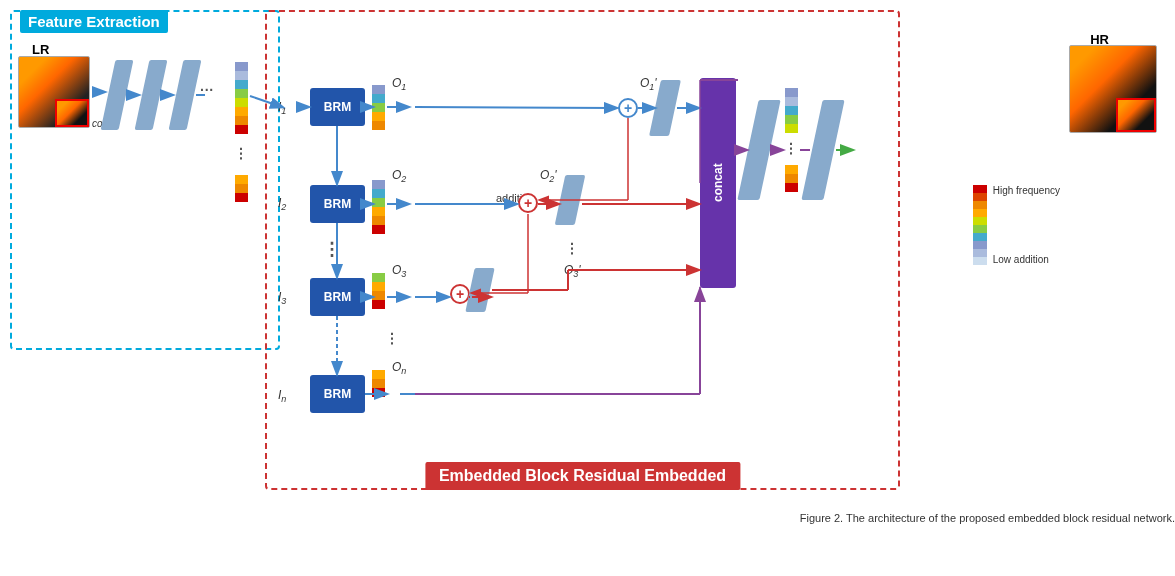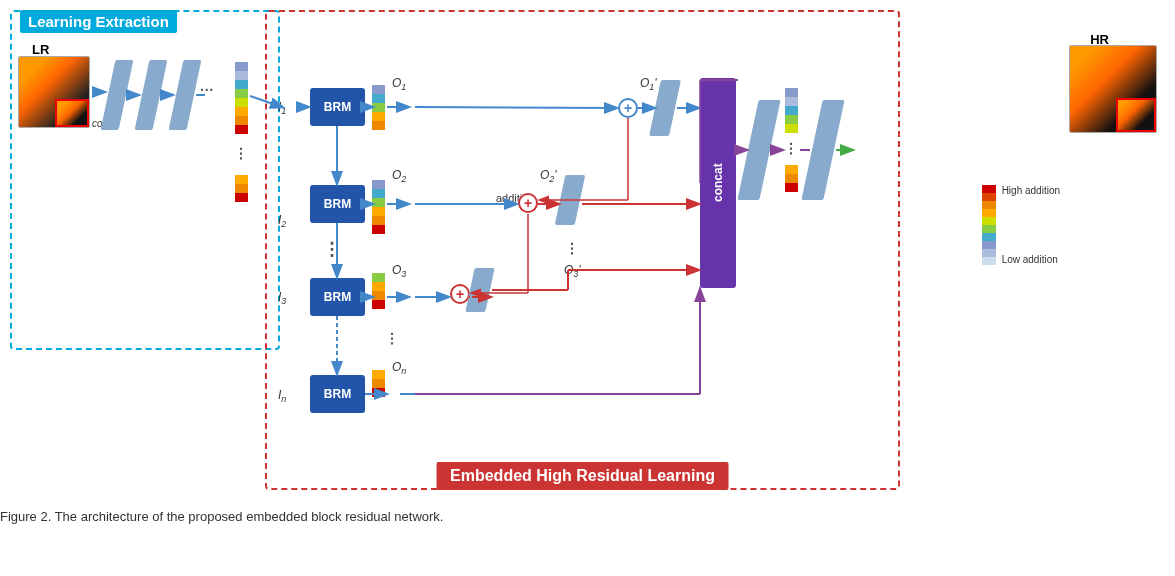--- a/index.html
+++ b/index.html
@@ -165,22 +165,22 @@
       flex-direction: column;
       gap: 2px;
     }
 
     
     .figure-caption {
       position: absolute;
       bottom: 8px;
       left: 0;
       right: 0;
-      text-align: left;
-      font-size: 13px;
+      text-align: right;
+      font-size: 11px;
       color: #333;
     }
 
     
     .dots-label {
       position: absolute;
       font-size: 18px;
       font-weight: bold;
       color: #555;
     }
@@ -202,25 +202,25 @@
       font-size: 10px;
       color: #333;
     }
   </style>
 </head>
 <body>
 
 <div class="diagram-container">
 
   <div class="feature-extraction-box">
-    <div class="feature-extraction-label">Learning Extraction</div>
+    <div class="feature-extraction-label">Feature Extraction</div>
   </div>
 
   <div class="ebrl-box">
-    <div class="ebrl-label">Embedded High Residual Learning</div>
+    <div class="ebrl-label">Embedded Block Residual Embedded</div>
   </div>
 
 
   <div class="lr-label" style="position:absolute;left:32px;top:42px;font-size:13px;font-weight:bold;">LR</div>
 
   <div style="position:absolute;left:18px;top:56px;width:72px;height:72px;background:linear-gradient(135deg,#f90 20%,#ff6600 40%,#222 75%);border:1px solid #aaa;border-radius:2px;">
     <div style="position:absolute;bottom:0;right:0;width:34px;height:28px;background:linear-gradient(135deg,#f90 20%,#ff6600 45%,#111 75%);border:2px solid #e00;"></div>
   </div>
 
   <div style="position:absolute;left:92px;top:118px;font-size:10px;font-style:italic;color:#333;">conv</div>
@@ -283,21 +283,21 @@
   </div>
 
   <div style="position:absolute;left:372px;top:370px;display:flex;flex-direction:column;">
     <div style="width:13px;height:9px;background:#FFAA00;"></div>
     <div style="width:13px;height:9px;background:#EE8800;"></div>
     <div style="width:13px;height:9px;background:#CC0000;"></div>
   </div>
 
   <div class="io-label" style="position:absolute;left:278px;top:100px;">I<sub>1</sub></div>
 
-  <div class="io-label" style="position:absolute;left:278px;top:196px;margin-top:17px;">I<sub>2</sub></div>
+  <div class="io-label" style="position:absolute;left:278px;top:196px;">I<sub>2</sub></div>
 
   <div class="io-label" style="position:absolute;left:278px;top:290px;">I<sub>3</sub></div>
 
   <div class="io-label" style="position:absolute;left:278px;top:388px;">I<sub>n</sub></div>
 
   <div class="io-label" style="position:absolute;left:392px;top:76px;">O<sub>1</sub></div>
 
   <div class="io-label" style="position:absolute;left:392px;top:168px;">O<sub>2</sub></div>
 
   <div class="io-label" style="position:absolute;left:392px;top:263px;">O<sub>3</sub></div>
@@ -362,21 +362,21 @@
         <div style="width:14px;height:8px;background:#EE8800;"></div>
         <div style="width:14px;height:8px;background:#FFAA00;"></div>
         <div style="width:14px;height:8px;background:#CCDD00;"></div>
         <div style="width:14px;height:8px;background:#88CC44;"></div>
         <div style="width:14px;height:8px;background:#44AACC;"></div>
         <div style="width:14px;height:8px;background:#8899CC;"></div>
         <div style="width:14px;height:8px;background:#AABBDD;"></div>
         <div style="width:14px;height:8px;background:#CCDDEE;"></div>
       </div>
       <div style="display:flex;flex-direction:column;justify-content:space-between;height:80px;">
-        <div style="font-size:10px;color:#333;">High addition</div>
+        <div style="font-size:10px;color:#333;">High frequency</div>
         <div style="height:30px;"></div>
         <div style="font-size:10px;color:#333;margin-top:30px;">Low addition</div>
       </div>
     </div>
   </div>
 
   <svg class="arrows">
     <defs>
       <marker id="arrowBlue" markerWidth="8" markerHeight="8" refX="6" refY="3" orient="auto">
         <path d="M0,0 L0,6 L8,3 z" fill="#4488CC"></path>

